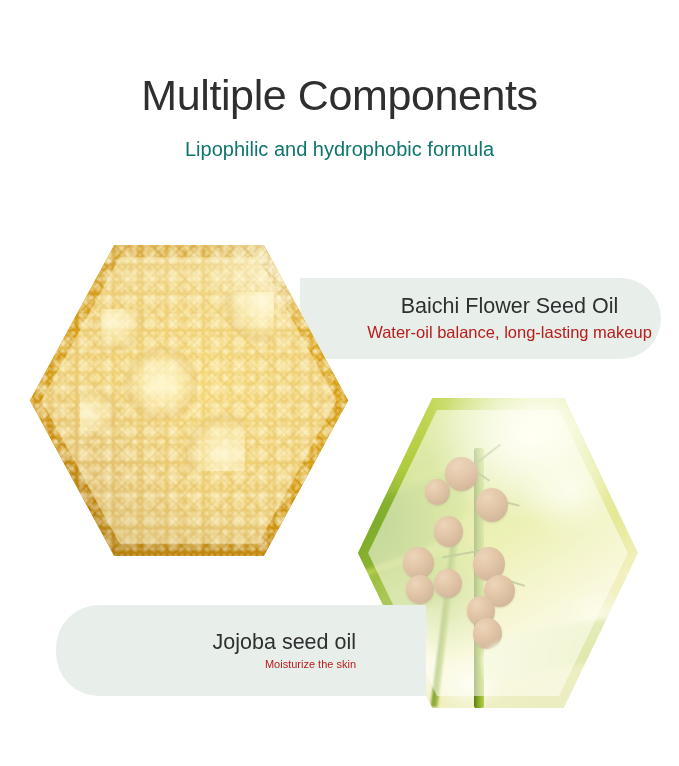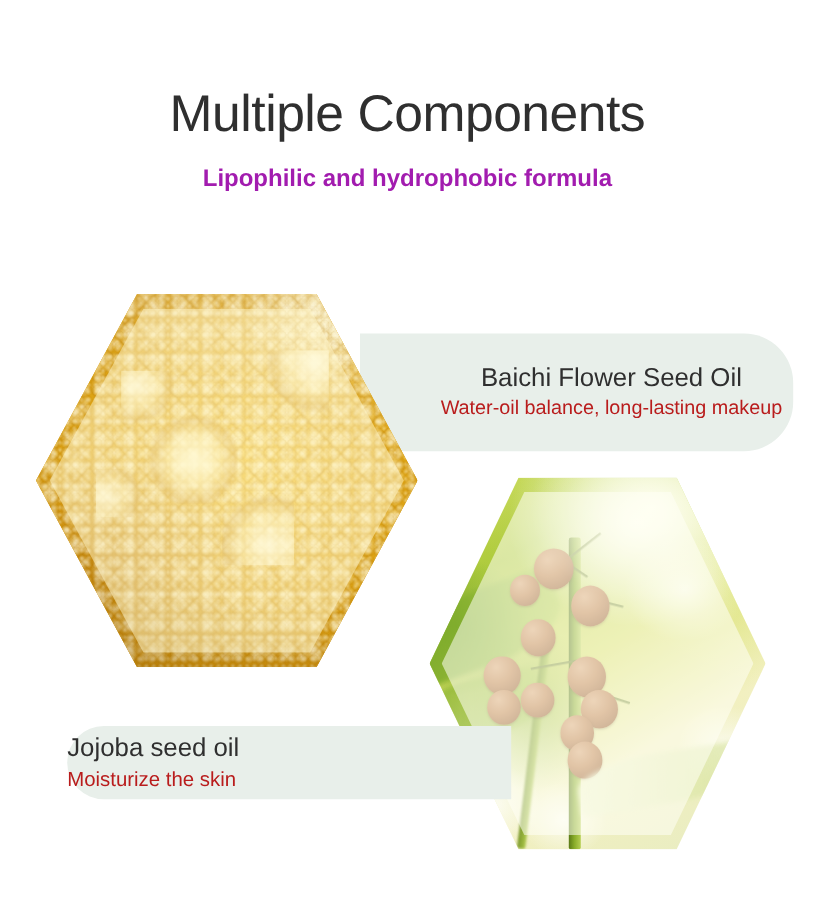--- a/index.html
+++ b/index.html
@@ -36,22 +36,22 @@
     font-weight: normal;
     letter-spacing: -0.4px;
     color: #2f2f2f;
     line-height: 1.08;
     font-family: "Liberation Sans", sans-serif;
   }
   .subtitle {
     margin: 0;
     padding-top: 19px;
     font-size: 20px;
-    font-weight: bold;
-    color: #a21caf;
+    font-weight: normal;
+    color: #0f766e;
     line-height: 1.2;
   }
 
   
   .pill {
     position: absolute;
     background: #e8efea;
     display: flex;
     flex-direction: column;
     justify-content: center;
@@ -68,42 +68,42 @@
     line-height: 1.2;
     padding-top: 4px;
     white-space: nowrap;
   }
 
   
   .pill-baichi {
     left: 300px;
     top: 278px;
     width: 361px;
-    height: 98px;
+    height: 81px;
     border-radius: 0 41px 41px 0;
     align-items: center;
     padding-left: 58px;
     z-index: 1;
   }
   .pill-baichi .pill-title { font-size: 21.5px; }
   .pill-baichi .pill-sub   { font-size: 16.5px; }
 
   
   .pill-jojoba {
     left: 56px;
     top: 605px;
     width: 370px;
-    height: 61px;
+    height: 91px;
     border-radius: 43px 0 0 43px;
-    align-items: flex-start;
-    padding-right: 90px;
+    align-items: flex-end;
+    padding-right: 70px;
     z-index: 1;
   }
   .pill-jojoba .pill-title { font-size: 21.5px; }
-  .pill-jojoba .pill-sub   { font-size: 17px; }
+  .pill-jojoba .pill-sub   { font-size: 11px; }
 
   
   .hex {
     position: absolute;
     -webkit-clip-path: polygon(26.5% 0%, 73.5% 0%, 100% 50%, 73.5% 100%, 26.5% 100%, 0% 50%);
     clip-path: polygon(26.5% 0%, 73.5% 0%, 100% 50%, 73.5% 100%, 26.5% 100%, 0% 50%);
     overflow: hidden;
   }
 
   

